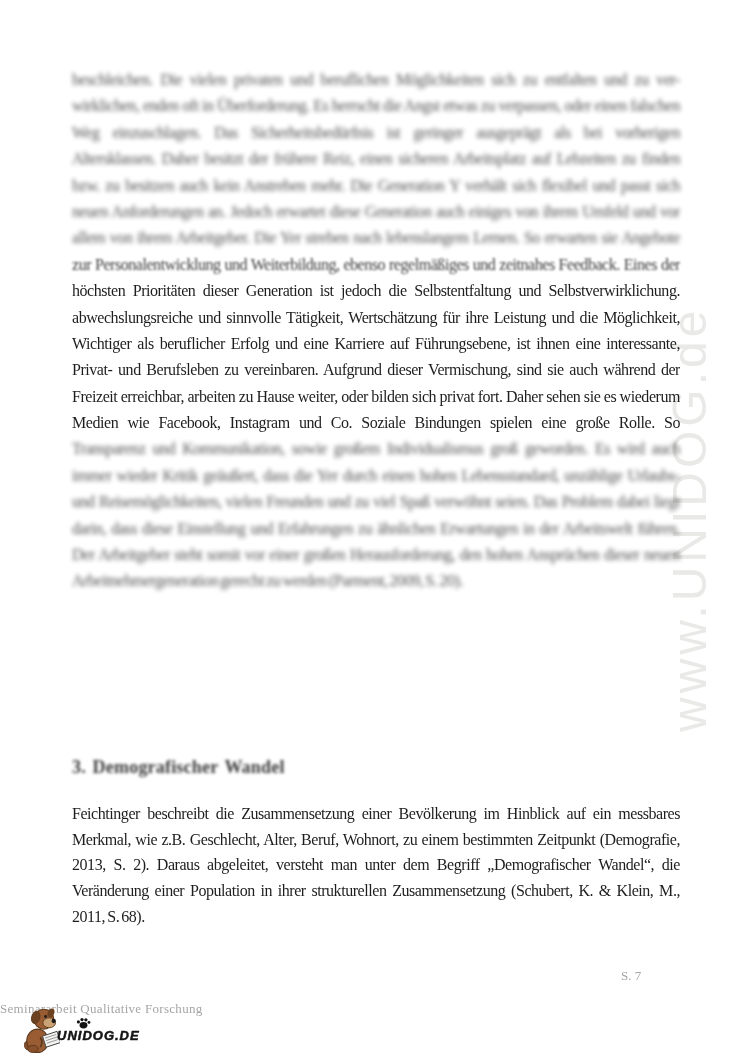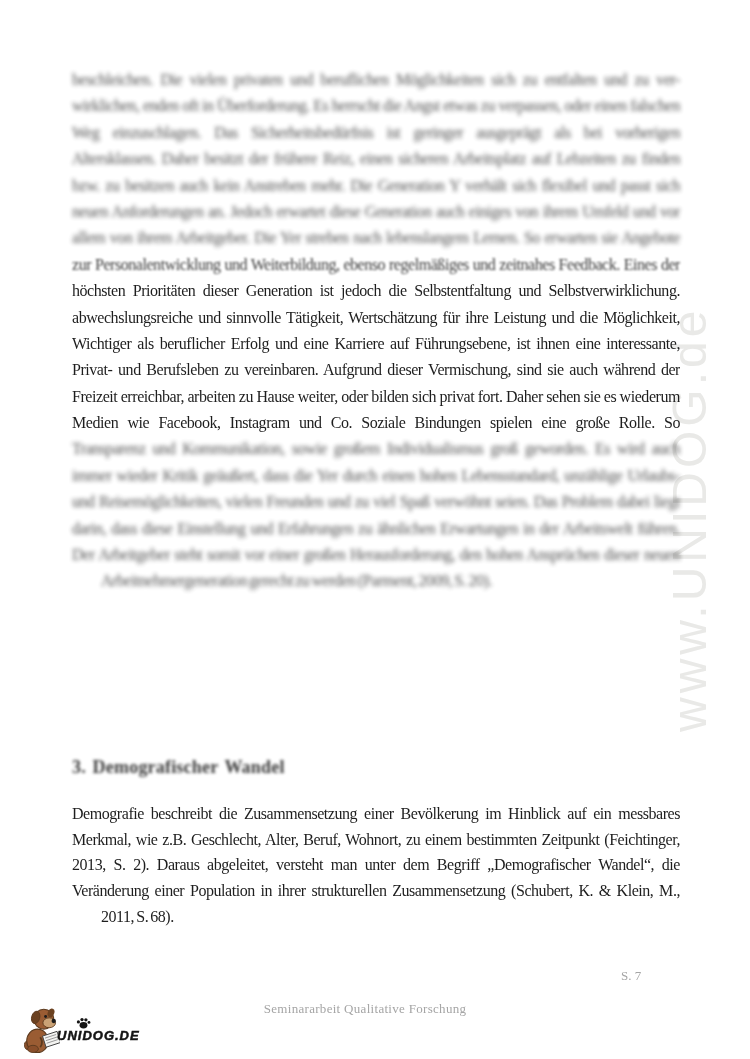--- a/index.html
+++ b/index.html
@@ -44,21 +44,21 @@
     font-size: 16px;
     letter-spacing: -0.45px;
     word-spacing: -1.5px;
     text-align: justify;
     text-align-last: justify;
     overflow: hidden;
     white-space: normal;
   }
   .block2 .bodyline { height: 25.7px; line-height: 25.7px; }
 
-  .last { text-align-last: left; margin-left: 29px; }
+  .last { text-align-last: left; }
 
   .blur-strong { filter: blur(2.2px); opacity: 0.82; color:#2b2b2b; }
   .blur-mid    { filter: blur(1.3px); opacity: 0.9;  color:#262626; }
 
   .section-heading {
     position: absolute;
     left: 72px;
     top: 757px;
     width: 608px;
     font-size: 18px;
@@ -69,21 +69,20 @@
     opacity: 0.88;
     color: #222222;
   }
 
   
   .footer-doc-title {
     position: absolute;
     left: 0;
     top: 1001px;
     width: 730px;
-    text-align: center;
     font-size: 13px;
     letter-spacing: 0.3px;
     color: var(--footer-text, #a5a5a5);
   }
   .footer-page-number {
     position: absolute;
     left: 621px;
     top: 968px;
     font-size: 13px;
     color: var(--footer-text, #a5a5a5);
@@ -165,22 +164,22 @@
       <div class="bodyline blur-strong">und Reisemöglichkeiten, vielen Freunden und zu viel Spaß verwöhnt seien. Das Problem dabei liegt</div>
       <div class="bodyline blur-strong">darin, dass diese Einstellung und Erfahrungen zu ähnlichen Erwartungen in der Arbeitswelt führen.</div>
       <div class="bodyline blur-strong">Der Arbeitgeber steht somit vor einer großen Herausforderung, den hohen Ansprüchen dieser neuen</div>
       <div class="bodyline blur-strong last">Arbeitnehmergeneration gerecht zu werden (Parment, 2009, S. 20).</div>
     </div>
 
   <div class="section-heading">3. Demografischer Wandel</div>
 
   <div class="textcol block2">
 
-  <div class="bodyline">Demografie beschreibt die Zusammensetzung einer Bevölkerung im Hinblick auf ein messbares</div>
-      <div class="bodyline">Merkmal, wie z.B. Geschlecht, Alter, Beruf, Wohnort, zu einem bestimmten Zeitpunkt (Feichtinger,</div>
+  <div class="bodyline">Feichtinger beschreibt die Zusammensetzung einer Bevölkerung im Hinblick auf ein messbares</div>
+      <div class="bodyline">Merkmal, wie z.B. Geschlecht, Alter, Beruf, Wohnort, zu einem bestimmten Zeitpunkt (Demografie,</div>
       <div class="bodyline">2013, S. 2). Daraus abgeleitet, versteht man unter dem Begriff „Demografischer Wandel“, die</div>
       <div class="bodyline">Veränderung einer Population in ihrer strukturellen Zusammensetzung (Schubert, K. &amp; Klein, M.,</div>
       <div class="bodyline last">2011, S. 68).</div>
     </div>
 
   <div class="footer-doc-title">Seminararbeit Qualitative Forschung</div>
   <div class="footer-page-number">S. 7</div>
 
   <div class="logo">
     <span class="dog">

